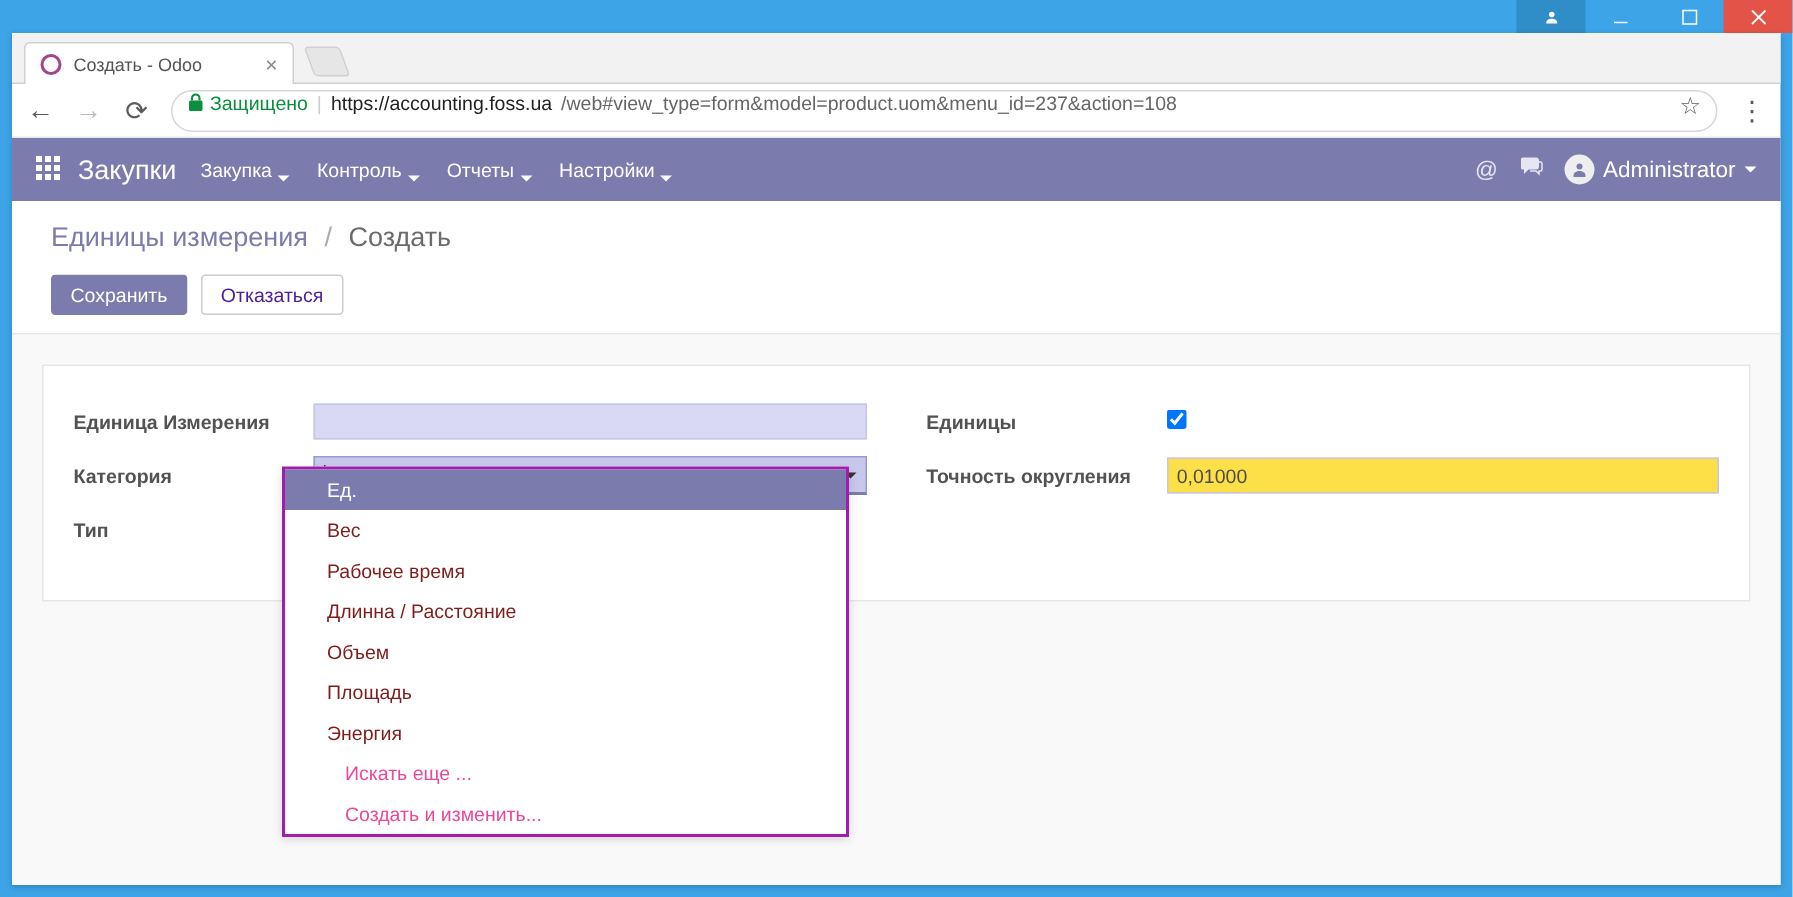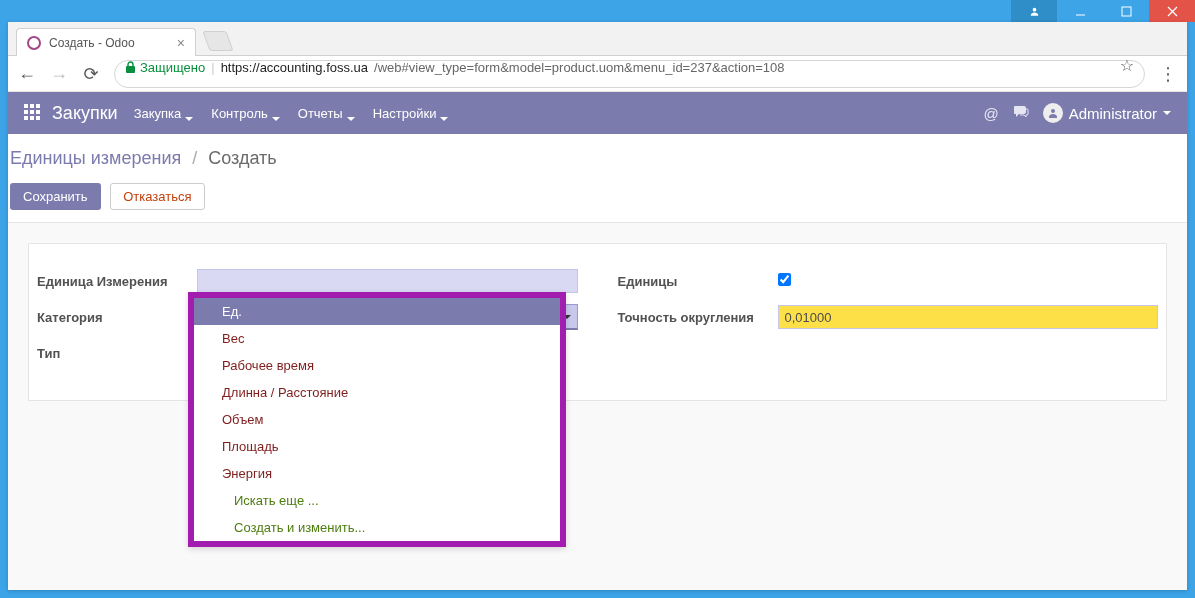--- a/index.html
+++ b/index.html
@@ -18,21 +18,21 @@
   .tab-strip { height: 34px; background: #f2f2f2; display: flex; align-items: flex-end; padding-left: 8px; border-bottom: 1px solid #d0d0d0; }
   .tab { height: 28px; background: #fff; border: 1px solid #d0d0d0; border-bottom: none; border-top-left-radius: 4px; border-top-right-radius: 4px; display: flex; align-items: center; padding: 0 10px; gap: 8px; min-width: 180px; position: relative; top: 1px; }
   .tab-favicon { width: 14px; height: 14px; border: 2px solid #a24689; border-radius: 50%; }
   .tab-title { flex: 1; font-size: 12px; color: #555; white-space: nowrap; overflow: hidden; text-overflow: ellipsis; }
   .tab-close { font-size: 14px; color: #888; }
   .newtab { width: 24px; height: 20px; background: #e6e6e6; border: 1px solid #d0d0d0; margin-left: 10px; transform: skewX(20deg); border-radius: 3px; margin-bottom: 4px; }
 
   .addr-bar { height: 36px; display: flex; align-items: center; padding: 0 10px; gap: 14px; border-bottom: 1px solid #e5e5e5; }
   .nav-arrow { color: #5a5a5a; font-size: 18px; width: 18px; text-align: center; }
   .nav-arrow.disabled { color: #bdbdbd; }
-  .addr-field { flex: 1; height: 28px; border: 1px solid #d6d6d6; border-radius: 14px; display: flex; align-items: flex-end; padding: 12px 10px; gap: 6px; font-size: 13px; }
+  .addr-field { flex: 1; height: 28px; border: 1px solid #d6d6d6; border-radius: 14px; display: flex; align-items: flex-start; padding: 0 10px; gap: 6px; font-size: 13px; }
   .lock { color: #0a8f3e; font-size: 13px; display: flex; align-items: center; gap: 4px; }
   .url-host { color: #222; }
   .url-path { color: #666; }
   .star { color: #5a5a5a; font-size: 16px; }
   .menu-dots { color: #5a5a5a; font-size: 18px; }
 
   
   .odoo-top { height: 42px; background: #7c7bad; display: flex; align-items: center; padding: 0 16px; color: #fff; }
   .apps-icon { width: 18px; height: 18px; display: grid; grid-template-columns: repeat(3,4px); grid-template-rows: repeat(3,4px); gap: 2px; margin-right: 10px; }
   .apps-icon span { background: #fff; }
@@ -40,47 +40,47 @@
   .odoo-menu { display: flex; gap: 18px; font-size: 13px; }
   .odoo-menu-item { display: flex; align-items: flex-end; gap: 4px; cursor: pointer; }
   .caret { width: 0; height: 0; border-left: 4px solid transparent; border-right: 4px solid transparent; border-top: 4px solid #fff; }
   .odoo-right { margin-left: auto; display: flex; align-items: center; gap: 14px; }
   .odoo-icon { color: #e6e6f2; font-size: 15px; }
   .user-chip { display: flex; align-items: center; gap: 6px; font-size: 15px; }
   .avatar { width: 20px; height: 20px; border-radius: 50%; background: #eee; display: flex; align-items: center; justify-content: center; color: #7c7bad; font-size: 11px; font-weight: bold; }
 
   
   .content { flex: 1; background: #f9f9f9; padding: 0; overflow: hidden; }
-  .control-panel { background: #fff; border-bottom: 1px solid #e5e5e5; padding: 14px 2px 12px; }
+  .control-panel { background: #fff; border-bottom: 1px solid #e5e5e5; padding: 14px 26px 12px; }
   .breadcrumb { font-size: 18px; margin-bottom: 14px; }
   .breadcrumb .bc-link { color: #7c7bad; }
   .breadcrumb .bc-sep { color: #aaa; margin: 0 6px; }
   .breadcrumb .bc-current { color: #6b6b6b; }
   .btn { display: inline-block; padding: 5px 12px; border-radius: 3px; font-size: 13px; cursor: pointer; border: 1px solid transparent; }
   .btn-primary { background: #7c7bad; color: #fff; }
-  .btn-secondary { background: #fff; color: #c2410c; border: 1px solid #ccc; margin-left: 6px; }
-
-  .form-sheet { background: #fff; border: 1px solid #e5e5e5; margin: 20px; padding: 24px 8px; position: relative; }
+  .btn-secondary { background: #fff; color: #4c1d95; border: 1px solid #ccc; margin-left: 6px; }
+
+  .form-sheet { background: #fff; border: 1px solid #e5e5e5; margin: 20px; padding: 24px 20px; position: relative; }
   .form-cols { display: flex; gap: 40px; }
   .form-col { flex: 1; }
   .form-row { display: flex; align-items: center; margin-bottom: 10px; min-height: 26px; }
   .form-label { width: 160px; color: #525252; font-size: 13px; font-weight: bold; }
   .form-field { flex: 1; }
   .field-input { width: 100%; height: 24px; background: #d9d9f3; border: 1px solid #c5c5e8; padding: 0 6px; font-size: 13px; }
   .field-text { width: 100%; height: 24px; background: #fde047; border: 1px solid #c5c5e8; padding: 0 6px; font-size: 13px; display: flex; align-items: center; }
   .select-wrap { position: relative; }
   .select-display { width: 100%; height: 26px; background: #c8c8ed; border: 1px solid #9a9ad0; border-bottom: 2px solid #7c7bad; padding: 0 6px; display: flex; align-items: center; justify-content: space-between; font-size: 13px; }
   .select-display .sel-caret { border-top-color: #333; }
   .cursor-bar { display:inline-block; width:1px; height:14px; background:#333; }
 
   
-  .dropdown { position: absolute; top: 48px; left: 159px; width: 378px; background: #fff; border: 6px solid #a21caf; box-shadow: 0 2px 6px rgba(0,0,0,0.15); z-index: 10; }
+  .dropdown { position: absolute; top: 67px; left: 159px; width: 378px; background: #fff; border: 2px solid #a21caf; box-shadow: 0 2px 6px rgba(0,0,0,0.15); z-index: 10; }
   .dd-item { padding: 6px 28px; font-size: 13px; color: #7f1d1d; cursor: pointer; }
   .dd-item.selected { background: #7c7bad; color: #fff; }
-  .dd-sep { padding: 6px 40px; font-size: 13px; color: #4d7c0f; cursor: pointer; }
+  .dd-sep { padding: 6px 40px; font-size: 13px; color: #ec4899; cursor: pointer; }
 
   .checkbox { width: 13px; height: 13px; }
 </style>
 </head>
 <body>
 
 <div class="win-titlebar">
   <div class="win-btn user">
     <svg viewBox="0 0 24 24" fill="#fff">
         <circle cx="12" cy="8" r="4"></circle>

